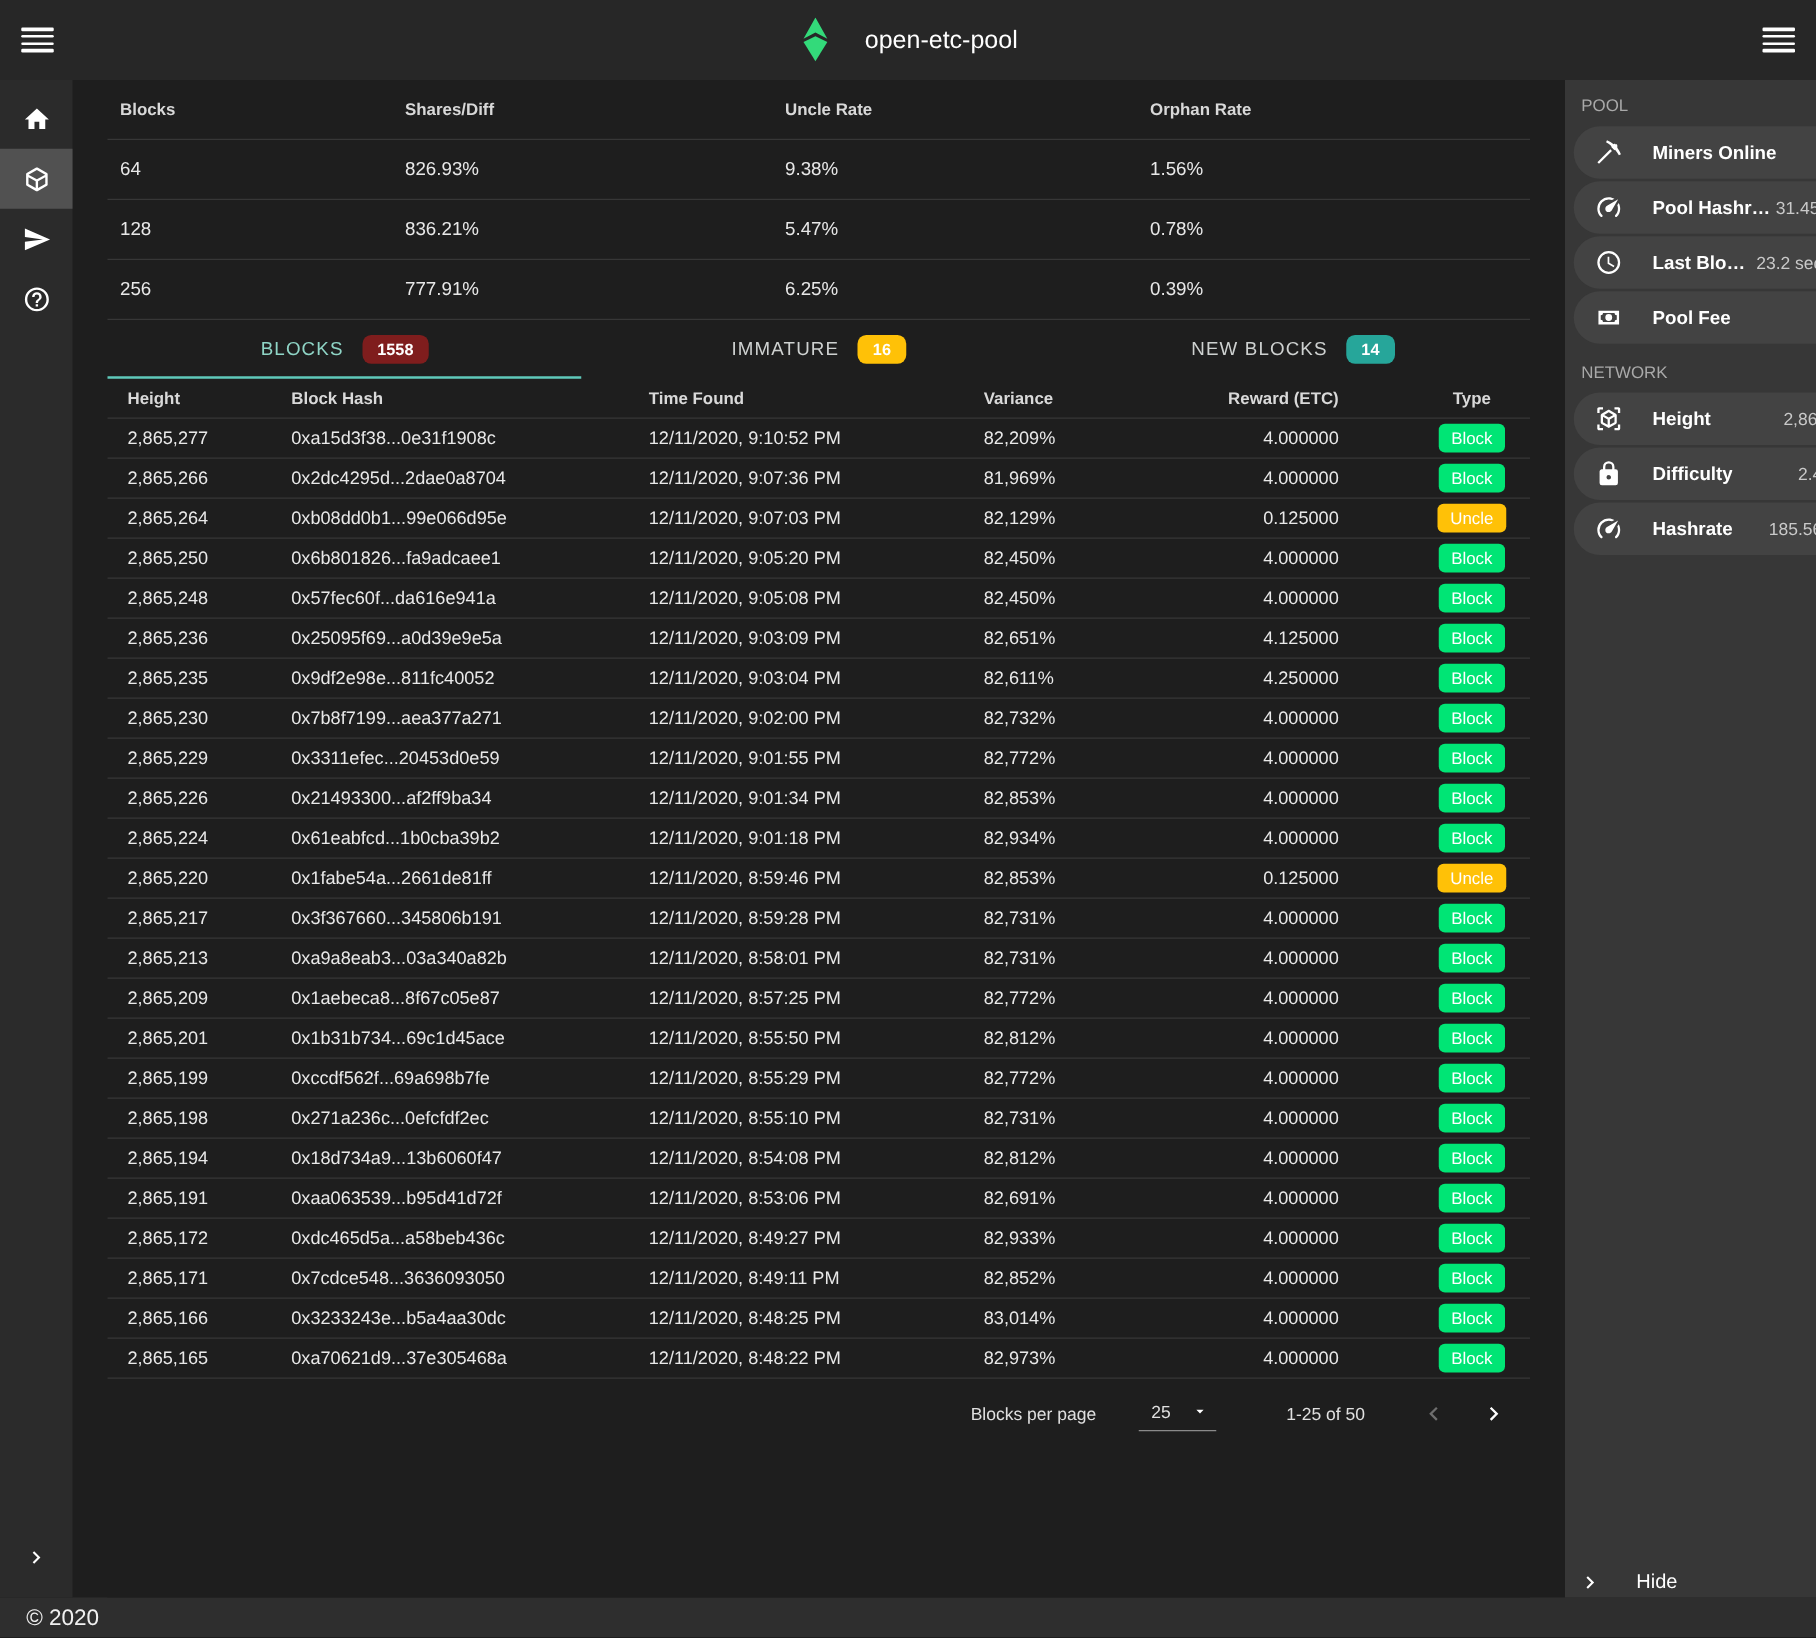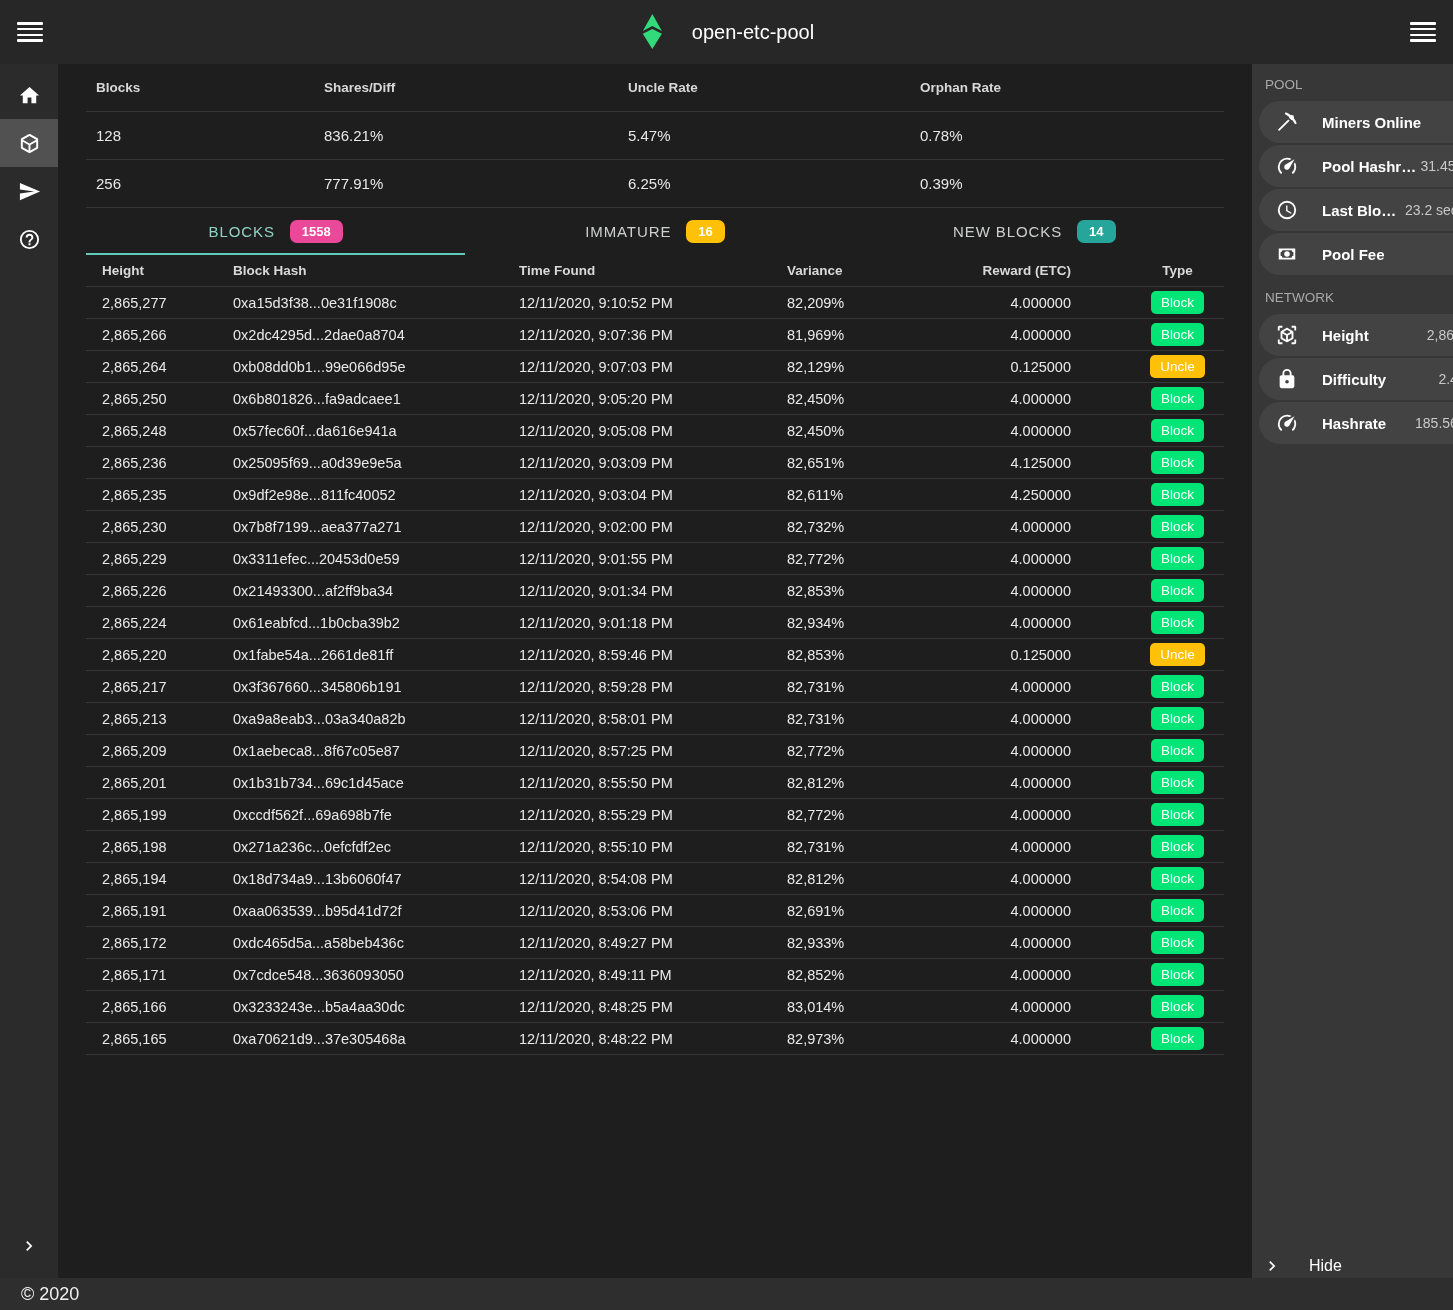--- a/index.html
+++ b/index.html
@@ -137,38 +137,44 @@
 
       <section class="luck-table">
         <div class="luck-row header">
           <div>Blocks</div>
           <div>Shares/Diff</div>
           <div>Uncle Rate</div>
           <div>Orphan Rate</div>
         </div>
         <div>
             <div class="luck-row">
+              <div>64</div>
+              <div>826.93%</div>
+              <div>9.38%</div>
+              <div>1.56%</div>
+            </div>
+            <div class="luck-row">
               <div>128</div>
               <div>836.21%</div>
               <div>5.47%</div>
               <div>0.78%</div>
             </div>
             <div class="luck-row">
               <div>256</div>
               <div>777.91%</div>
               <div>6.25%</div>
               <div>0.39%</div>
             </div>
           </div>
       </section>
 
       <section class="tabs">
           <div class="tab active">
             <span class="tab-label">BLOCKS</span>
-            <span class="tab-badge" style="background: #ec4899;">1558</span>
+            <span class="tab-badge" style="background: #7f1d1d;">1558</span>
           </div>
           <div class="tab">
             <span class="tab-label">IMMATURE</span>
             <span class="tab-badge" style="background: rgb(255, 193, 7);">16</span>
           </div>
           <div class="tab">
             <span class="tab-label">NEW BLOCKS</span>
             <span class="tab-badge" style="background: rgb(38, 166, 154);">14</span>
           </div>
         </section>
@@ -419,20 +425,40 @@
               <div class="c3">12/11/2020, 8:48:22 PM</div>
               <div class="c4">82,973%</div>
               <div class="c5">4.000000</div>
               <div class="c6">
                 <span class="chip" style="background: rgb(0, 229, 117);">Block</span>
               </div>
             </div>
           </div>
       </section>
 
+      <section class="pagination">
+        <span>Blocks per page</span>
+        <div class="pp-select">
+          <span>25</span>
+          <svg viewBox="0 0 24 24">
+              <path d="M7,10L12,15L17,10H7Z"></path>
+            </svg>
+        </div>
+        <span class="pp-range">1-25 of 50</span>
+        <div class="pp-btn prev">
+          <svg viewBox="0 0 24 24">
+              <path d="M15.41,16.58L10.83,12L15.41,7.41L14,6L8,12L14,18L15.41,16.58Z"></path>
+            </svg>
+        </div>
+        <div class="pp-btn next">
+          <svg viewBox="0 0 24 24">
+              <path d="M8.59,16.58L13.17,12L8.59,7.41L10,6L16,12L10,18L8.59,16.58Z"></path>
+            </svg>
+        </div>
+      </section>
 
     </main>
 
     <aside class="rightbar">
       <div class="section-title">POOL</div>
       <div>
           <div class="stat-item">
             <svg viewBox="0 0 24 24">
               <path d="M14.79,10.62L3.5,21.9L2.1,20.5L13.38,9.21L14.79,10.62M19.27,7.73L19.86,7.14L19.07,6.35L19.71,5.71L18.29,4.29L17.65,4.93L16.86,4.14L16.27,4.73C14.53,3.31 12.57,2.17 10.47,1.37L9.64,3.16C11.39,4.08 13,5.19 14.5,6.5L14,7L17,10L17.5,9.5C18.81,11 19.92,12.61 20.84,14.36L22.63,13.53C21.83,11.43 20.69,9.47 19.27,7.73Z"></path>
             </svg>

